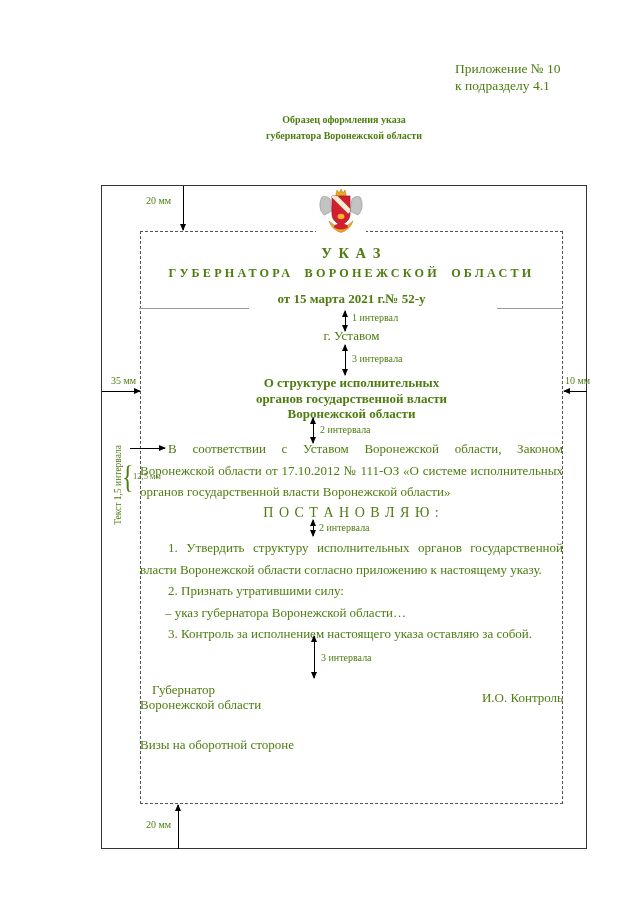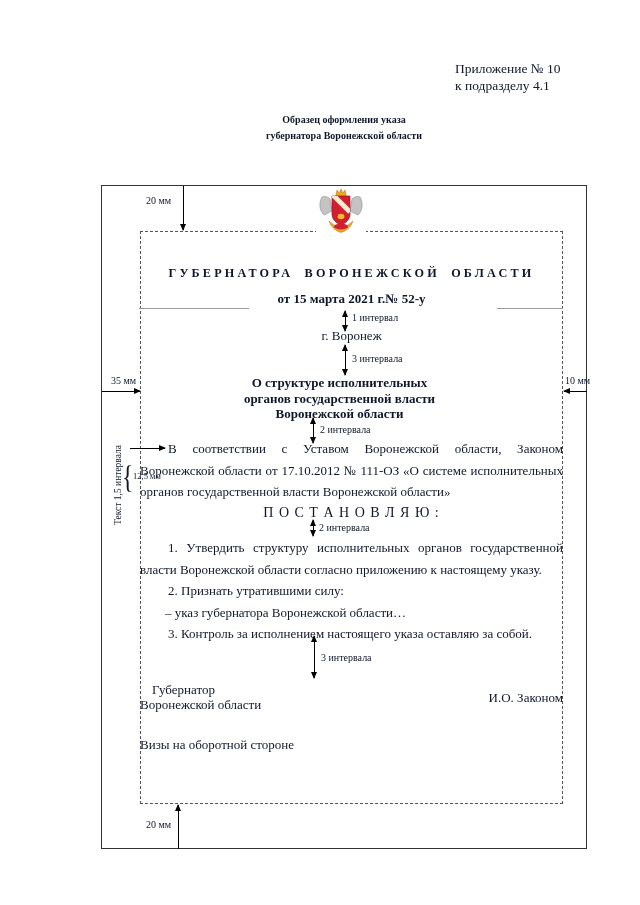--- a/index.html
+++ b/index.html
@@ -1,18 +1,18 @@
 <!DOCTYPE html>
 <html><head>
 <meta charset="utf-8">
 <style>
   html,body{margin:0;padding:0;background:#fff;}
   .page{
     position:relative;width:640px;height:905px;background:#fff;overflow:hidden;
-    font-family:"Liberation Serif","DejaVu Serif",serif;color:#0f172a;
+    font-family:"Liberation Serif","DejaVu Serif",serif;color:#4d7c0f;
   }
   .abs{position:absolute;}
 
   
   .appendix{left:455px;top:60px;font-size:13.5px;line-height:17px;}
 
   
   .page-title{left:104px;top:112px;width:480px;text-align:center;font-weight:bold;font-size:10px;line-height:16px;}
 
   
@@ -41,21 +41,21 @@
   .ah.h-left::before{content:"";position:absolute;left:-1px;top:-3px;
     border-top:3px solid transparent;border-bottom:3px solid transparent;border-right:7px solid #000;}
 
   
   .doc-kind{left:140px;top:245px;width:423px;text-align:center;font-weight:bold;font-size:14.5px;letter-spacing:1.5px;}
   .doc-issuer{left:140px;top:266px;width:423px;text-align:center;font-weight:bold;font-size:12.2px;
     letter-spacing:3.2px;word-spacing:5px;white-space:nowrap;}
   .date-row{left:140px;top:291px;width:423px;display:flex;justify-content:center;font-size:13px;font-weight:bold;}
   .rule{position:absolute;height:0;border-top:1px solid #9a9a9a;}
   .doc-city{left:140px;top:328px;width:423px;text-align:center;font-size:13px;}
-  .doc-subject{left:128px;top:375px;width:423px;text-align:center;font-weight:bold;font-size:13px;line-height:15.5px;}
+  .doc-subject{left:140px;top:375px;width:423px;text-align:center;font-weight:bold;font-size:13px;line-height:15.5px;}
   .doc-preamble{left:140px;top:438px;width:423px;font-size:13px;line-height:21.5px;
     text-align:justify;text-indent:28px;}
   .doc-resolve{left:140px;top:505px;width:423px;text-align:center;font-size:14px;letter-spacing:1px;}
   .doc-items{left:140px;top:537px;width:423px;font-size:13px;line-height:21.5px;}
   .doc-items .item{text-align:justify;text-indent:28px;}
   .doc-items .item-dash{text-indent:25px;}
   .sig-row{left:140px;top:682px;width:423px;display:flex;justify-content:space-between;align-items:center;
     font-size:13px;line-height:15px;}
   .sig-post-l1{padding-left:12px;}
   .visas{left:140px;top:737px;font-size:13px;text-align:center;}
@@ -109,33 +109,34 @@
 
   <div class="abs mlabel" style="left:565px;top:375px;">10 мм</div>
   <div class="ah h-left" style="left:564px;top:391px;width:23px;"></div>
 
   <div class="abs rotated-note">Текст 1,5 интервала</div>
   <div class="abs brace">{</div>
 
   <div class="abs mlabel-sm indent-label">12,5 мм</div>
   <div class="ah h-right" style="left:130px;top:448px;width:35px;"></div>
 
+  <div class="abs doc-kind">У К А З</div>
   <div class="abs doc-issuer">ГУБЕРНАТОРА ВОРОНЕЖСКОЙ ОБЛАСТИ</div>
 
   <div class="abs date-row">
     <span>от 15 марта 2021 г.</span>
     <span>№ 52-у</span>
   </div>
   <div class="rule" style="left:139px;top:308px;width:110px;"></div>
   <div class="rule" style="left:497px;top:308px;width:66px;"></div>
 
   <div class="av h-top h-bot" style="left:345px;top:311px;height:20px;"></div>
   <div class="abs mlabel" style="left:352px;top:312px;">1 интервал</div>
 
-  <div class="abs doc-city">г. Воронеж</div>
+  <div class="abs doc-city">г. Уставом</div>
 
   <div class="av h-top h-bot" style="left:345px;top:345px;height:30px;"></div>
   <div class="abs mlabel" style="left:352px;top:353px;">3 интервала</div>
 
   <div class="abs doc-subject">
     <div>О структуре исполнительных</div>
     <div>органов государственной власти</div>
     <div>Воронежской области</div>
   </div>
 
@@ -157,18 +158,18 @@
   </div>
 
   <div class="av h-top h-bot" style="left:314px;top:636px;height:42px;"></div>
   <div class="abs mlabel" style="left:321px;top:652px;">3 интервала</div>
 
   <div class="abs sig-row">
     <div>
       <div class="sig-post-l1">Губернатор</div>
       <div>Воронежской области</div>
     </div>
-    <div>И.О. Законом</div>
+    <div>И.О. Контроль</div>
   </div>
 
   <div class="abs visas">Визы на оборотной стороне</div>
 
 </div>
 
 </body></html>

